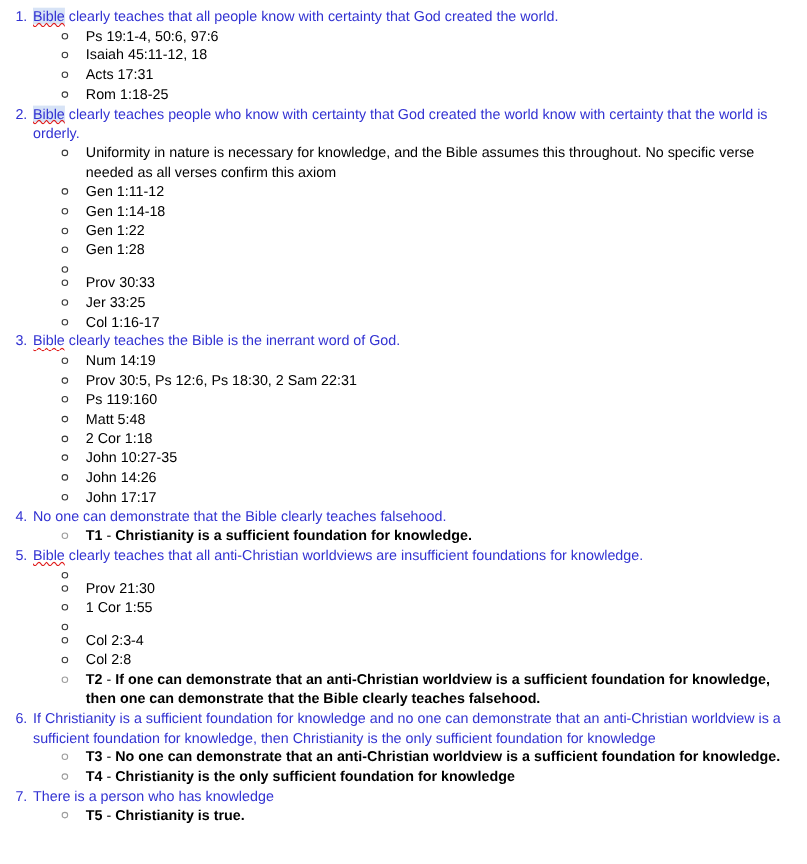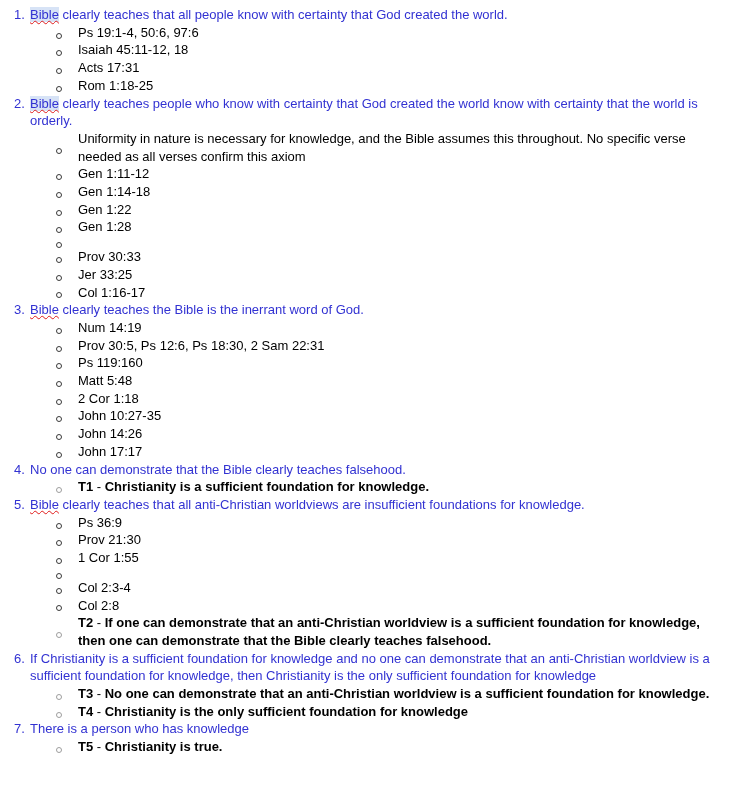--- a/index.html
+++ b/index.html
@@ -33,21 +33,21 @@
   }
   .main-text {
     flex: 1;
     padding-right: 18px;
   }
   .sub-list {
     list-style: none;
     margin: 0;
     padding: 0;
   }
-  .sub-item { display: flex; align-items: center; }
+  .sub-item { display: flex; align-items: flex-start; }
   .bullet {
     flex: 0 0 auto;
     box-sizing: content-box;
     width: 4px;
     height: 4px;
     border: 1.2px solid var(--verse_bullet, #3a3a3a);
     border-radius: 50%;
     margin: 6px 0 0 56px;
   }
   .bullet.gray { border-color: var(--thesis_bullet, #9e9e9e); }
@@ -217,21 +217,20 @@
   </li>
 
   <li class="main-item">
     <div class="main-line">
           <span class="num">5.</span>
           <span class="main-text"><span class="lead squiggle">Bible</span><span class="rest"> clearly teaches that all anti-Christian worldviews are insufficient foundations for knowledge.</span></span>
         </div>
     <ul class="sub-list">
   <li class="sub-item verse">
             <span class="bullet"></span>
-            <span class="sub-text">Ps 36:9</span>
           </li>
 
   <li class="sub-item verse">
             <span class="bullet"></span>
             <span class="sub-text">Prov 21:30</span>
           </li>
 
   <li class="sub-item verse">
             <span class="bullet"></span>
             <span class="sub-text">1 Cor 1:55</span>

